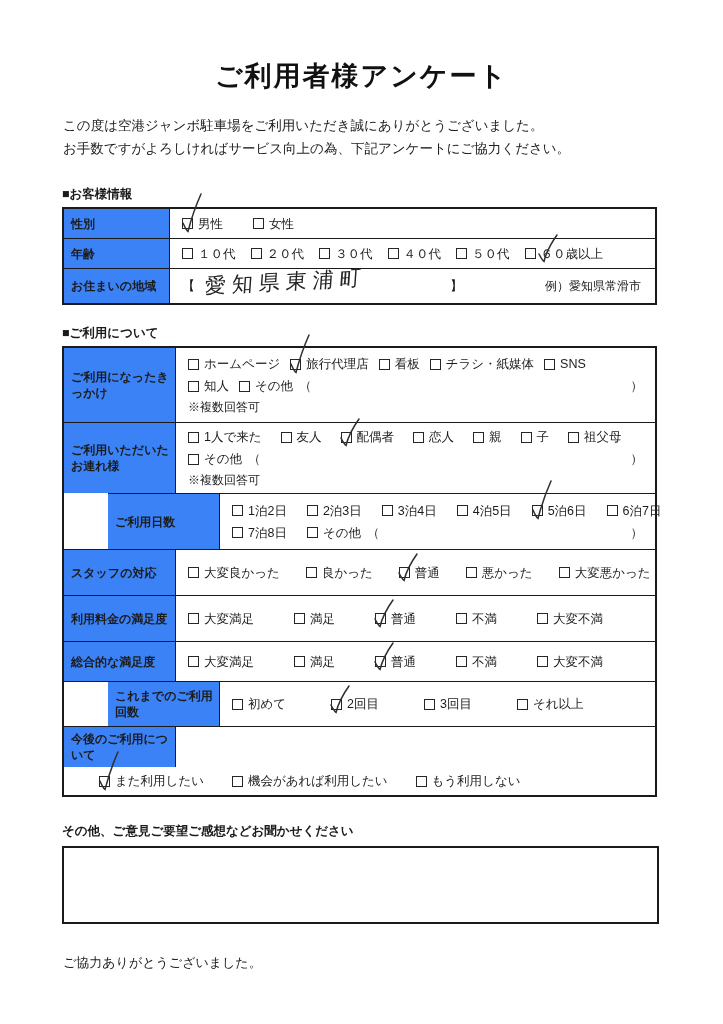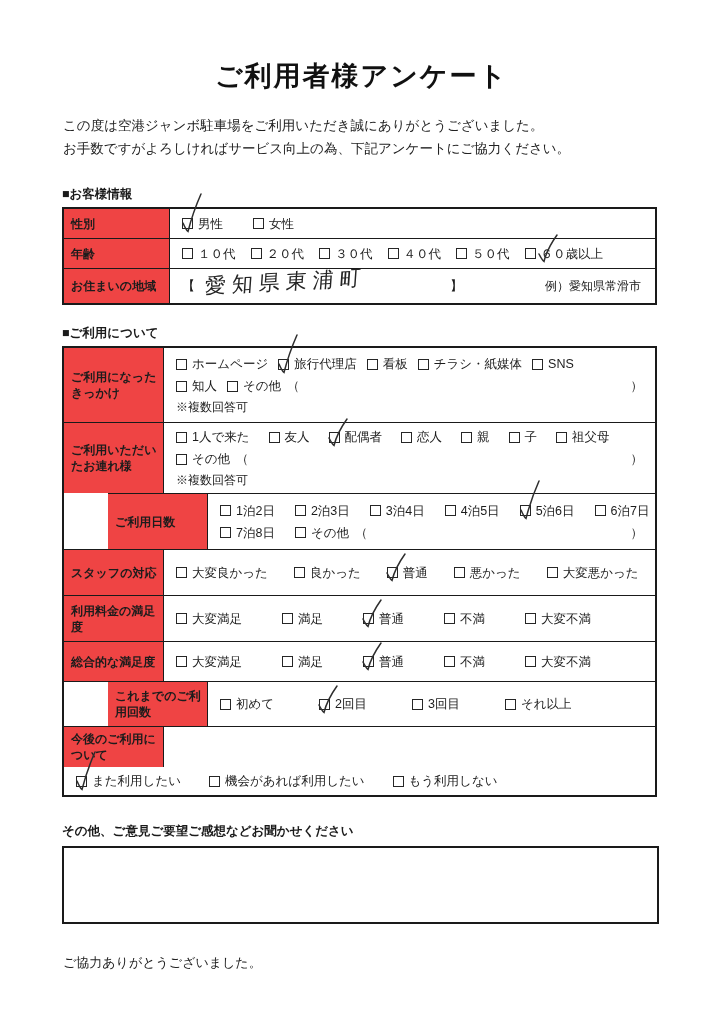--- a/index.html
+++ b/index.html
@@ -8,23 +8,23 @@
   .title{margin:0;padding-top:58px;text-align:center;font-size:27px;font-weight:bold;letter-spacing:2px;color:#111;}
   .intro{margin:0;padding-left:63px;font-size:13.5px;line-height:23px;color:#222;}
   .intro.first{margin-top:20px;}
   .sec-header{margin:0 0 4px 62px;font-size:12.5px;font-weight:bold;color:#1a1a1a;}
   .sec-header.customer{margin-top:26px;}
   .sec-header.usage{margin-top:20px;}
   .qtable{margin-left:62px;width:595px;border:2.5px solid #1a1a1a;box-sizing:border-box;background:#fff;}
   .trow{display:flex;border-top:1.5px solid #1a1a1a;box-sizing:border-box;}
   .trow:first-child{border-top:none;}
   .lcell{flex:none;border-right:1.5px solid #1a1a1a;font-weight:bold;font-size:12px;line-height:16px;
-         padding:4px 3px 4px 7px;display:flex;align-items:center;box-sizing:border-box;background:#ef4444;}
+         padding:4px 3px 4px 7px;display:flex;align-items:center;box-sizing:border-box;background:#3b82f6;}
   .t1 .lcell{width:106px;}
-  .t2 .lcell{width:100px;}
+  .t2 .lcell{width:112px;}
   .ccell{flex:1;min-width:0;padding:3px 10px 3px 12px;display:flex;flex-direction:column;justify-content:center;
          font-size:12.5px;box-sizing:border-box;}
   .opt-line{display:flex;align-items:center;column-gap:10px;line-height:22px;white-space:nowrap;}
   .opt{display:inline-flex;align-items:center;white-space:nowrap;}
   .box{width:9px;height:9px;border:1.5px solid #262626;display:inline-block;margin-right:5px;position:relative;flex:none;background:#fff;}
   .pencheck{position:absolute;left:-4px;top:-14px;width:24px;height:32px;overflow:visible;pointer-events:none;}
   .pencheck path{stroke:#2e2e2e;stroke-width:1.5;fill:none;stroke-linecap:round;}
   .pencheck.tall{top:-27px;height:46px;}
   .pencheck.overtext{left:10px;}
   .paren{margin-left:6px;}
@@ -36,21 +36,21 @@
   .r-staff{min-height:46px;} .r-price{min-height:46px;} .r-overall{min-height:40px;}
   .r-count{min-height:45px;padding-left:44px;} .r-future{min-height:46px;flex-direction:column;}
   .r-age .opt-line{column-gap:15px;}
   .r-gender .opt-line{column-gap:30px;}
   .r-otsure .opt-line{column-gap:19px;}
   .r-days .opt-line{column-gap:20px;}
   .r-staff .opt-line{column-gap:26px;}
   .r-price .opt-line{column-gap:40px;}
   .r-overall .opt-line{column-gap:40px;}
   .r-count .opt-line{column-gap:45px;}
-  .r-future .opt-line{column-gap:28px;}
+  .r-future .opt-line{column-gap:28px;margin-left:23px;}
   .region-line{display:flex;align-items:center;width:100%;}
   .bracket{font-size:13px;}
   .handwrite{font-family:cursive;font-size:21px;color:#242424;letter-spacing:6px;
              transform:rotate(-3deg) skewX(-7deg);transform-origin:left center;margin:0 10px;min-width:235px;}
   .example{margin-left:auto;font-size:12px;padding-right:4px;white-space:nowrap;}
   .comments-label{margin:26px 0 6px 62px;font-weight:bold;font-size:12.5px;color:#1a1a1a;}
   .comment-box{margin-left:62px;width:593px;height:74px;border:2.5px solid #1a1a1a;box-sizing:content-box;background:#fff;}
   .thanks{margin:30px 12px 0 63px;font-size:13px;color:#222;}
 </style>
 </head>

